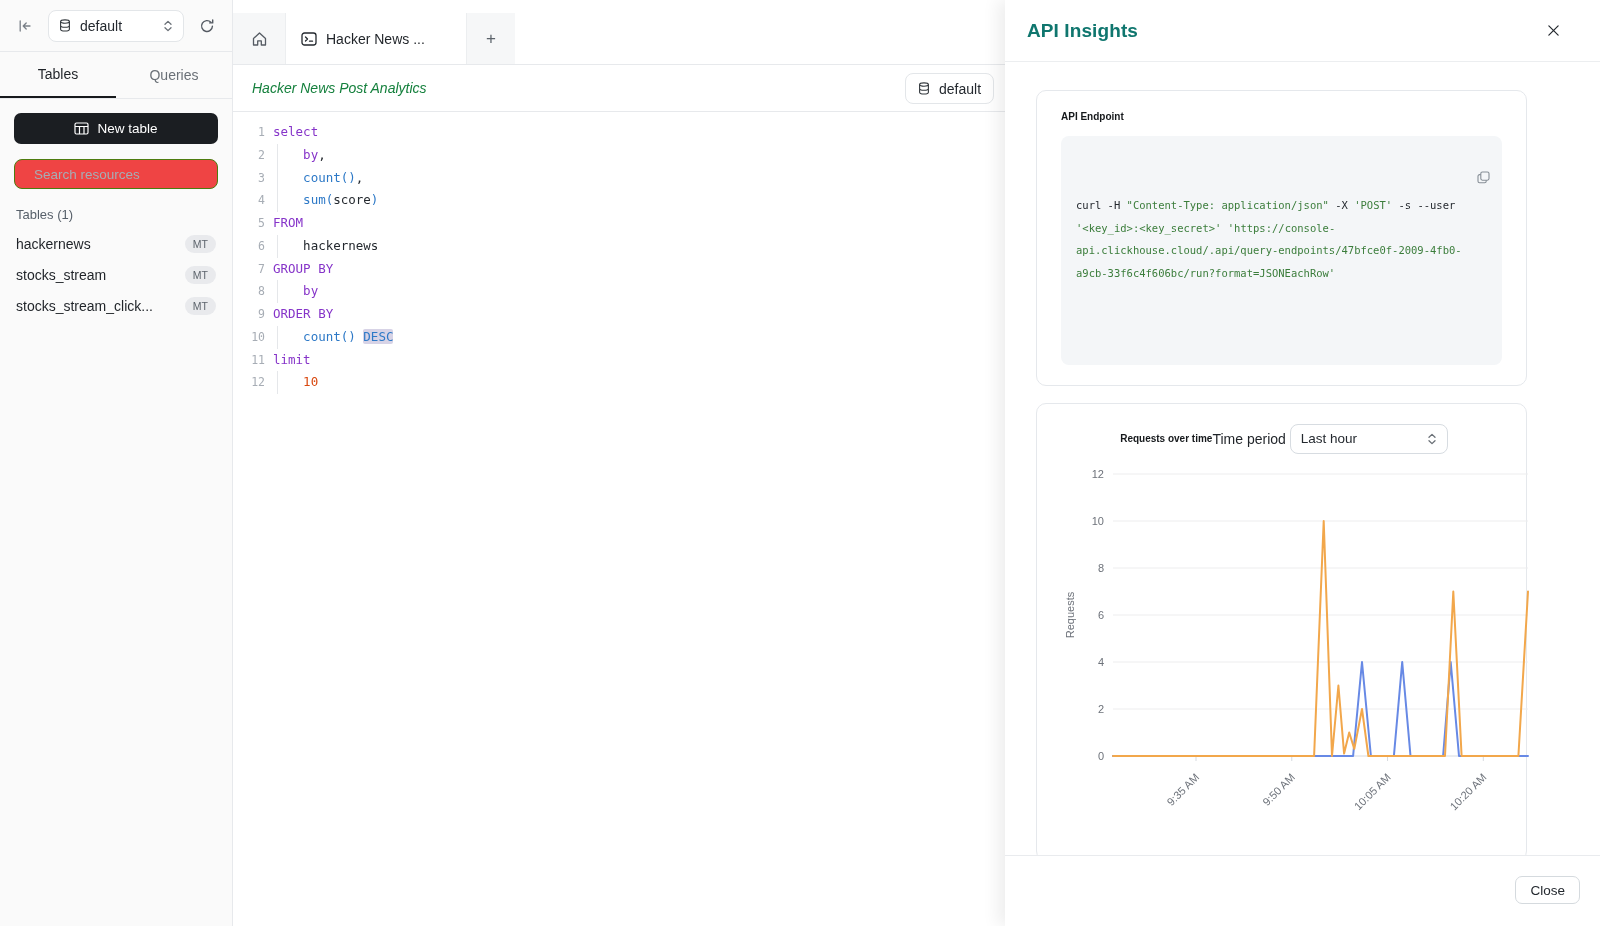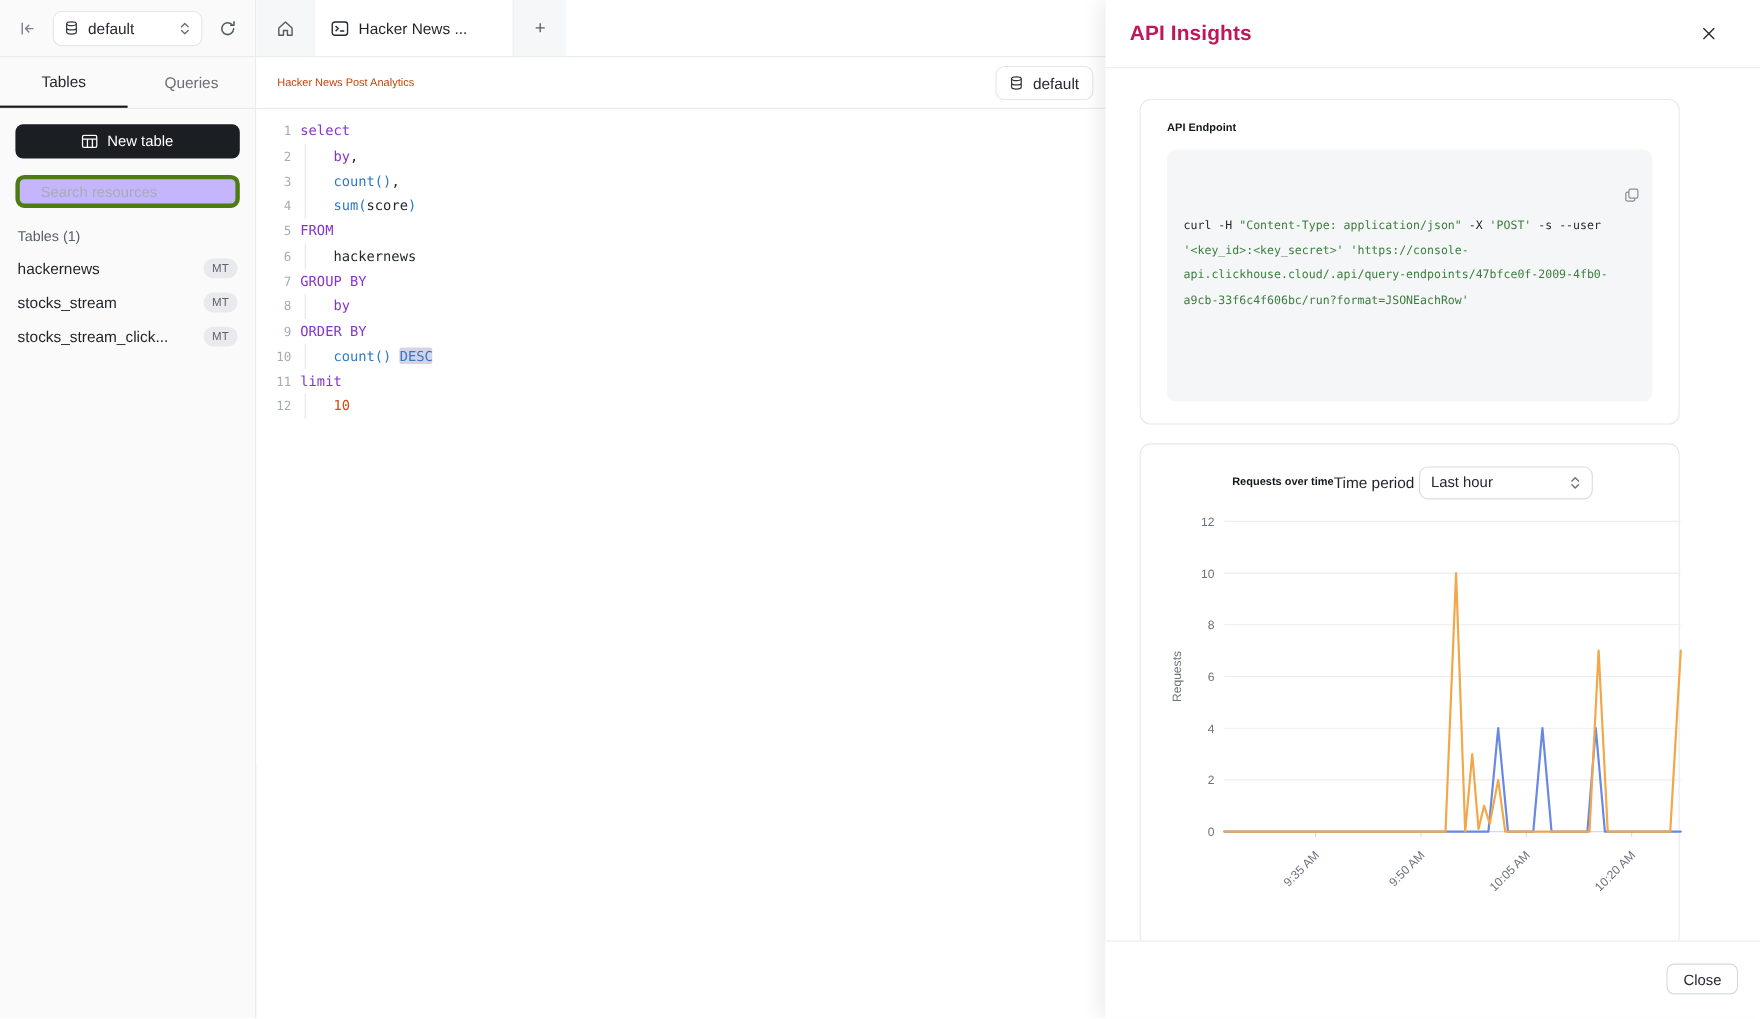--- a/index.html
+++ b/index.html
@@ -18,64 +18,64 @@
     font:14px "Liberation Sans",sans-serif;color:#24292f;}
   .db-select .grow{flex:1;text-align:left;}
   .side-tabs{height:47px;display:flex;border-bottom:1px solid #e7e9ec;box-sizing:border-box;}
   .side-tab{flex:1;display:flex;align-items:center;justify-content:center;font-size:14px;
     color:#6a7077;cursor:pointer;box-sizing:border-box;}
   .side-tab.active{color:#1f2328;border-bottom:2px solid #17191c;font-weight:500;}
   .side-body{padding:14px;}
   .new-table{width:100%;height:31px;background:#1b1e22;color:#fff;border:none;border-radius:7px;
     display:flex;align-items:center;justify-content:center;gap:8px;font:13.5px "Liberation Sans",sans-serif;
     cursor:pointer;}
-  .search{margin-top:15px;height:30px;background:#c4b5fd;border:4px solid #4d7c0f;border-radius:8px;
+  .search{margin-top:15px;height:30px;background:#ef4444;border:1px solid #4d7c0f;border-radius:8px;
     display:flex;align-items:center;padding:4px 10px;gap:7px;box-sizing:border-box;}
   .search input{border:none;outline:none;background:transparent;flex:1;
     font:13.5px "Liberation Sans",sans-serif;color:#24292f;}
   .search input::placeholder{color:#a6adb5;}
   .section-label{margin:18px 2px 6px;font-size:13px;color:#57606a;}
   .trow{display:flex;align-items:center;justify-content:space-between;height:31px;
     padding:0 2px;cursor:pointer;border-radius:6px;}
   .tname{font-size:14px;color:#1f2328;white-space:nowrap;overflow:hidden;text-overflow:ellipsis;}
   .badge{background:#e9eaed;color:#5d646c;font-size:10.5px;border-radius:999px;padding:3px 8px;
     flex:0 0 auto;margin-left:8px;}
 
   
-  .main{position:absolute;left:233px;top:0;right:0;height:695px;background:#fff;}
+  .main{position:absolute;left:233px;top:13px;right:0;height:695px;background:#fff;}
   .tabstrip{height:52px;border-bottom:1px solid #e7e9ec;box-sizing:border-box;display:flex;background:#fff;}
   .ts-gray{display:flex;background:#f6f7f8;}
   .home-btn{width:52px;display:flex;align-items:center;justify-content:center;cursor:pointer;}
   .qtab{width:182px;background:#fff;border-left:1px solid #eceef0;border-right:1px solid #eceef0;
     display:flex;align-items:center;gap:9px;padding:0 15px;box-sizing:border-box;cursor:pointer;
     font-size:14px;color:#1f2328;white-space:nowrap;}
   .plus-btn{width:48px;display:flex;align-items:center;justify-content:center;cursor:pointer;
     font-size:17px;color:#5b626a;}
   .toolbar{position:relative;height:47px;border-bottom:1px solid #e7e9ec;box-sizing:border-box;
     display:flex;align-items:center;padding-left:19px;}
-  .q-title{font-size:10px;color:#c2410c;}
+  .q-title{font-size:14px;color:#15803d;font-style:italic;}
   .db-chip{position:absolute;left:672px;top:8px;height:31px;display:flex;align-items:center;gap:9px;
     background:#fff;border:1px solid #e3e6e9;border-radius:8px;padding:0 12px;cursor:pointer;
     font:14px "Liberation Sans",sans-serif;color:#24292f;}
 
   
   .editor{padding-top:9px;font-family:"DejaVu Sans Mono","Liberation Mono",monospace;font-size:12.5px;}
   .cl{display:flex;height:22.75px;line-height:22.75px;white-space:pre;}
   .ln{width:32px;text-align:right;color:#a7adb5;font-size:11.5px;flex:0 0 auto;}
   .code{position:relative;padding-left:8px;flex:1;}
   .cl.ind .code::before{content:"";position:absolute;left:12px;top:0;bottom:0;width:0;
     border-left:1px solid #e5e7ea;}
   .tok-sel{background:#d7d3e6;border-radius:2px;}
 
   
   .panel{position:absolute;left:1005px;top:0;width:595px;height:926px;background:#fff;
     box-shadow:-7px 0 16px rgba(0,0,0,.07);display:flex;flex-direction:column;box-sizing:border-box;}
   .panel-h{height:62px;flex:0 0 auto;border-bottom:1px solid #eceef0;display:flex;align-items:center;
     justify-content:space-between;padding:0 52px 0 22px;box-sizing:border-box;}
-  .panel-title{font-size:19px;font-weight:700;color:#be185d;letter-spacing:.1px;}
+  .panel-title{font-size:19px;font-weight:700;color:#0f766e;letter-spacing:.1px;}
   .x-btn{width:26px;height:26px;display:flex;align-items:center;justify-content:center;cursor:pointer;margin-right:-18px;}
   .panel-b{flex:1;overflow:hidden;padding:28px 73px 0 31px;}
   .card{border:1px solid #e5e8ec;border-radius:10px;padding:20px 24px;box-sizing:border-box;background:#fff;}
   .card-t{font-size:10px;font-weight:700;color:#15181b;}
   .codeblock{position:relative;margin-top:14px;background:#f4f6f8;border-radius:8px;
     padding:13px 38px 13px 15px;font-family:"DejaVu Sans Mono","Liberation Mono",monospace;
     font-size:10.5px;line-height:22.5px;white-space:pre;}
   .copy{position:absolute;top:11px;right:11px;cursor:pointer;}
   .chart-card{margin-top:17px;height:458px;padding:20px 0 0 24px;}
   .rh{display:flex;align-items:center;justify-content:center;padding-right:19px;}

